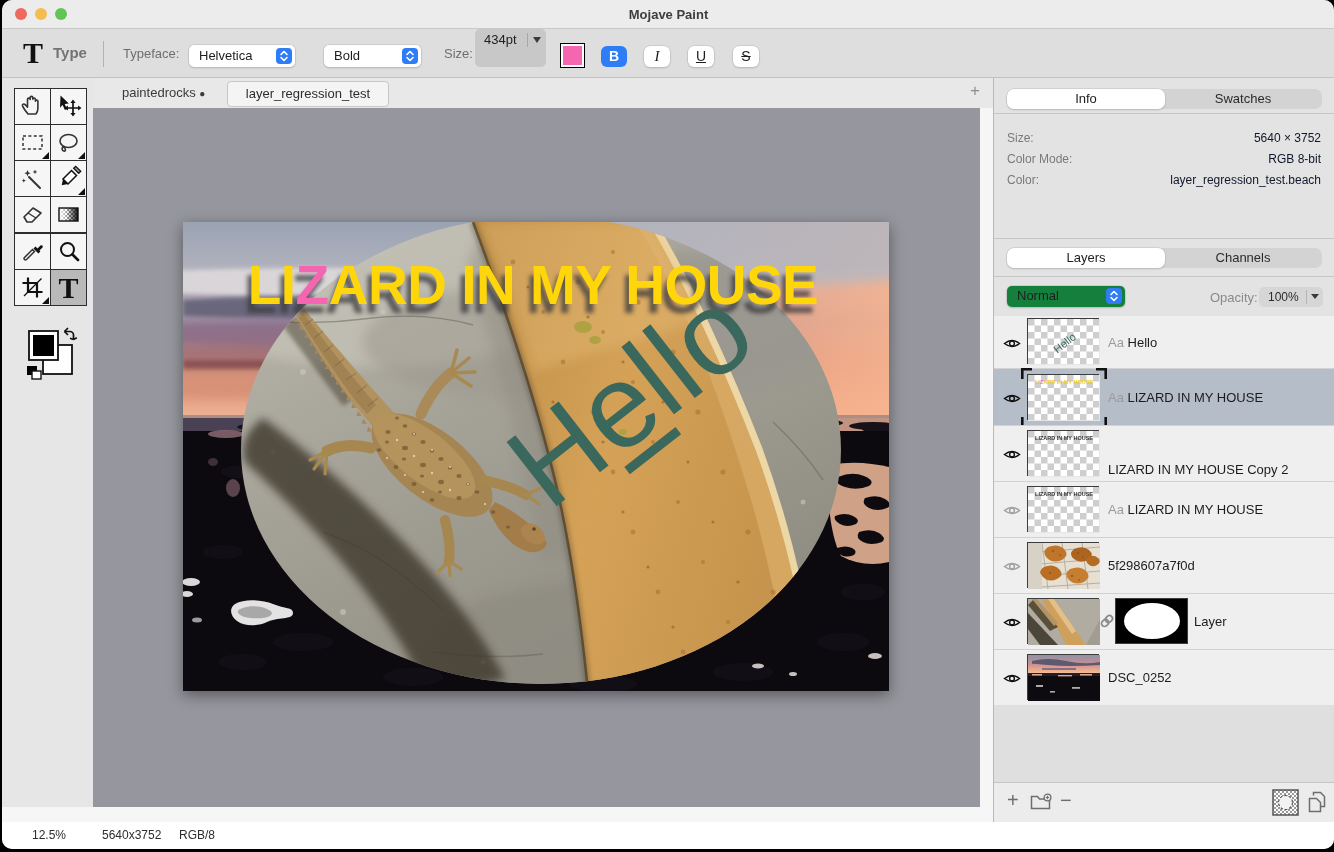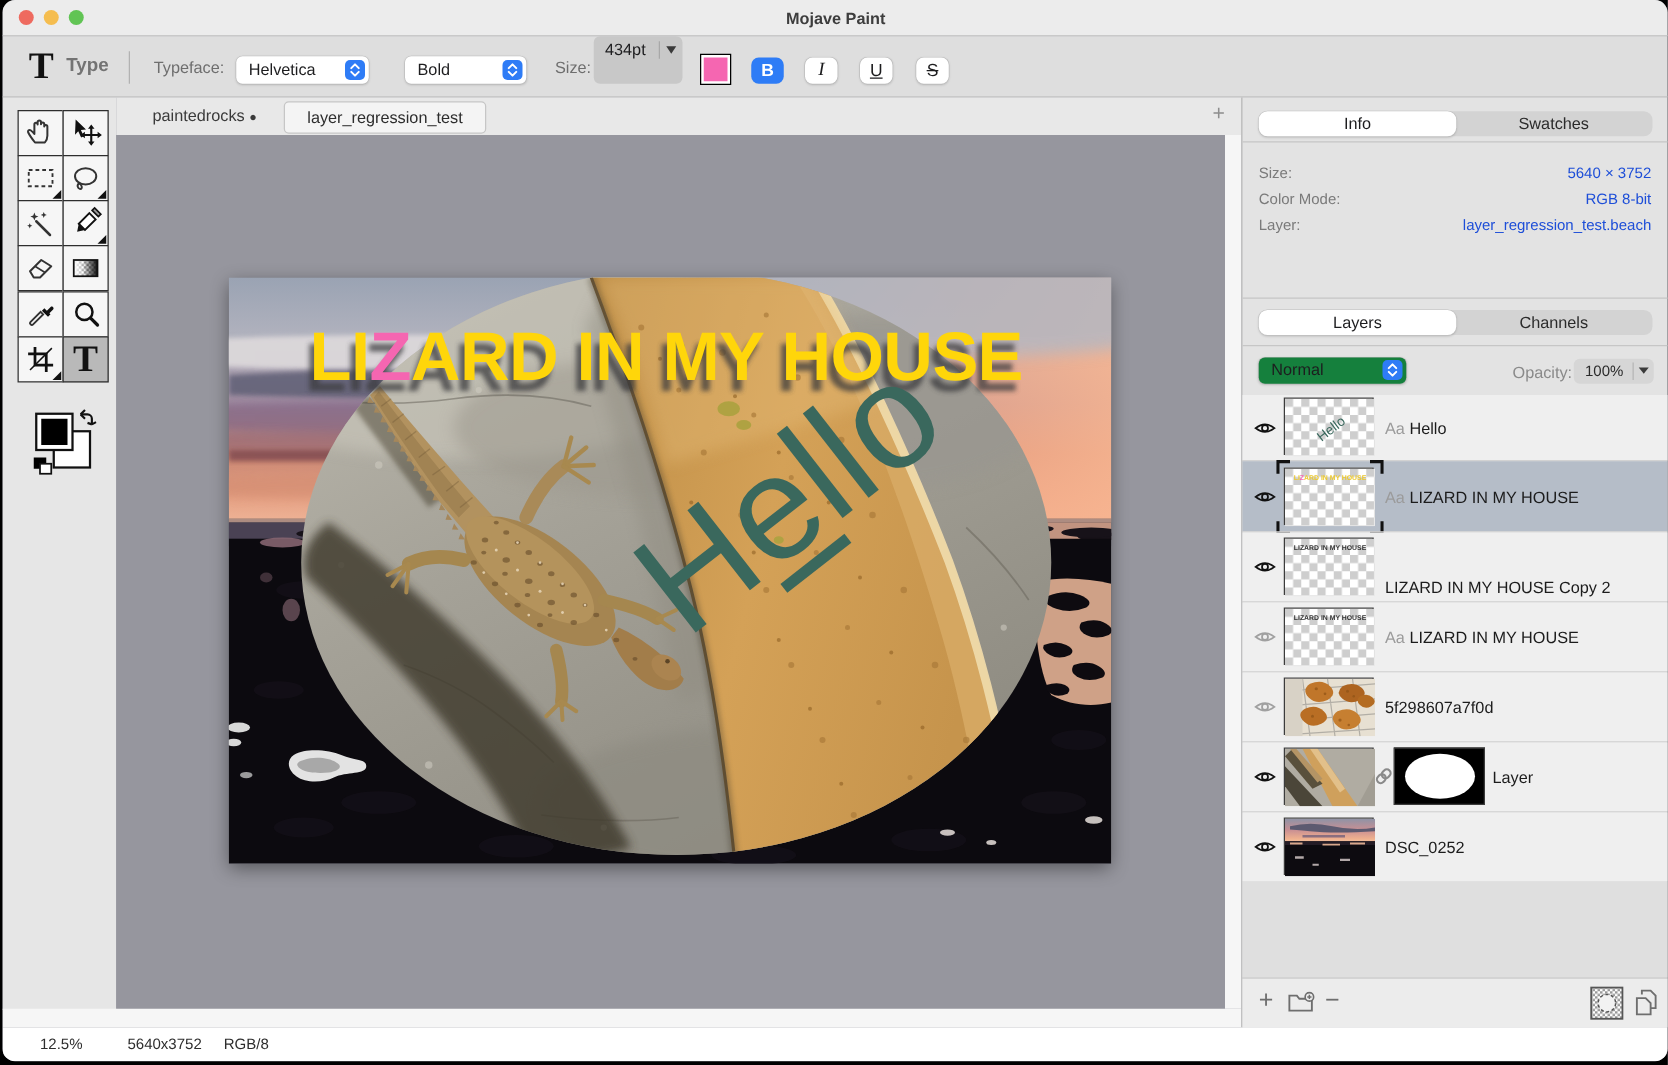--- a/index.html
+++ b/index.html
@@ -30,21 +30,21 @@
   #canvas{left:91px;top:108px;width:887px;height:699px;background:#96969e;}
   #vscroll{left:978px;top:108px;width:13px;height:699px;background:#f6f6f6;}
   #hscroll{left:0;top:807px;width:991px;height:15px;background:#f6f6f6;}
   #doc{left:181px;top:222px;width:706px;height:469px;box-shadow:0 4px 14px rgba(0,0,0,.42);}
   
   #rpanel{left:991px;top:78px;width:342px;height:744px;background:#e3e3e3;border-left:1px solid #b9b9b9;}
   .seg{position:absolute;left:13px;width:315px;height:20px;background:#d3d3d3;border-radius:7px;}
   .seg .on{position:absolute;left:0;top:0;width:158px;height:20px;background:#fff;border-radius:7px;box-shadow:0 0 0 0.5px #c0c0c0,0 1px 2px rgba(0,0,0,.2);}
   .seg span{position:absolute;top:2px;font-size:13px;color:#1d1d1f;width:158px;text-align:center;}
   .ilabel{position:absolute;left:13px;color:#7a7a7a;font-size:12px;}
-  .ivalue{position:absolute;right:14px;color:#1d4ed8;font-size:12px;}
+  .ivalue{position:absolute;right:14px;color:#0f172a;font-size:12px;}
   .hr{position:absolute;left:0;width:342px;height:1px;background:#c6c6c6;}
   .lrow{position:absolute;left:0;width:342px;background:#efefef;}
   .lsep{position:absolute;left:0;width:342px;height:1px;background:#d2d2d2;}
   .thumb{position:absolute;left:33px;border:1px solid #3c3c3c;width:72px;height:46px;background:#fff;}
   .lname{position:absolute;font-size:13px;color:#1c1c1c;white-space:nowrap;}
   .aa{color:#9b9b9b;}
   .eye{position:absolute;left:9px;}
   
   #statusbar{left:0;top:822px;width:1333px;height:27px;background:#fff;}
   .sbtext{top:6px;font-size:12px;color:#2d2d2d;}
@@ -482,21 +482,21 @@
     <div class="seg" style="top:11px;">
       <div class="on"></div>
       <span style="left:0;">Info</span>
         <span style="left:157px;color:#2b2b2b;">Swatches</span>
     </div>
     <div class="hr" style="top:35px;"></div>
     <div class="ilabel" style="top:53px;">Size:</div>
       <div class="ivalue" style="top:53px;">5640 × 3752</div>
     <div class="ilabel" style="top:74px;">Color Mode:</div>
       <div class="ivalue" style="top:74px;">RGB 8-bit</div>
-    <div class="ilabel" style="top:95px;">Layer:</div>
+    <div class="ilabel" style="top:95px;">Color:</div>
       <div class="ivalue" style="top:95px;">layer_regression_test.beach</div>
     <div class="hr" style="top:160px;"></div>
     <div class="seg" style="top:170px;">
       <div class="on"></div>
       <span style="left:0;">Layers</span>
         <span style="left:157px;color:#2b2b2b;">Channels</span>
     </div>
     <div class="hr" style="top:198px;"></div>
     <div class="abs" style="left:13px;top:208px;width:118px;height:21px;background:#15803d;border-radius:5px;box-shadow:0 0 0 0.5px #bbb,0 1px 2px rgba(0,0,0,.18);">
       <span style="position:absolute;left:10px;top:2px;font-size:13px;color:#1d1d1f;">Normal</span>

